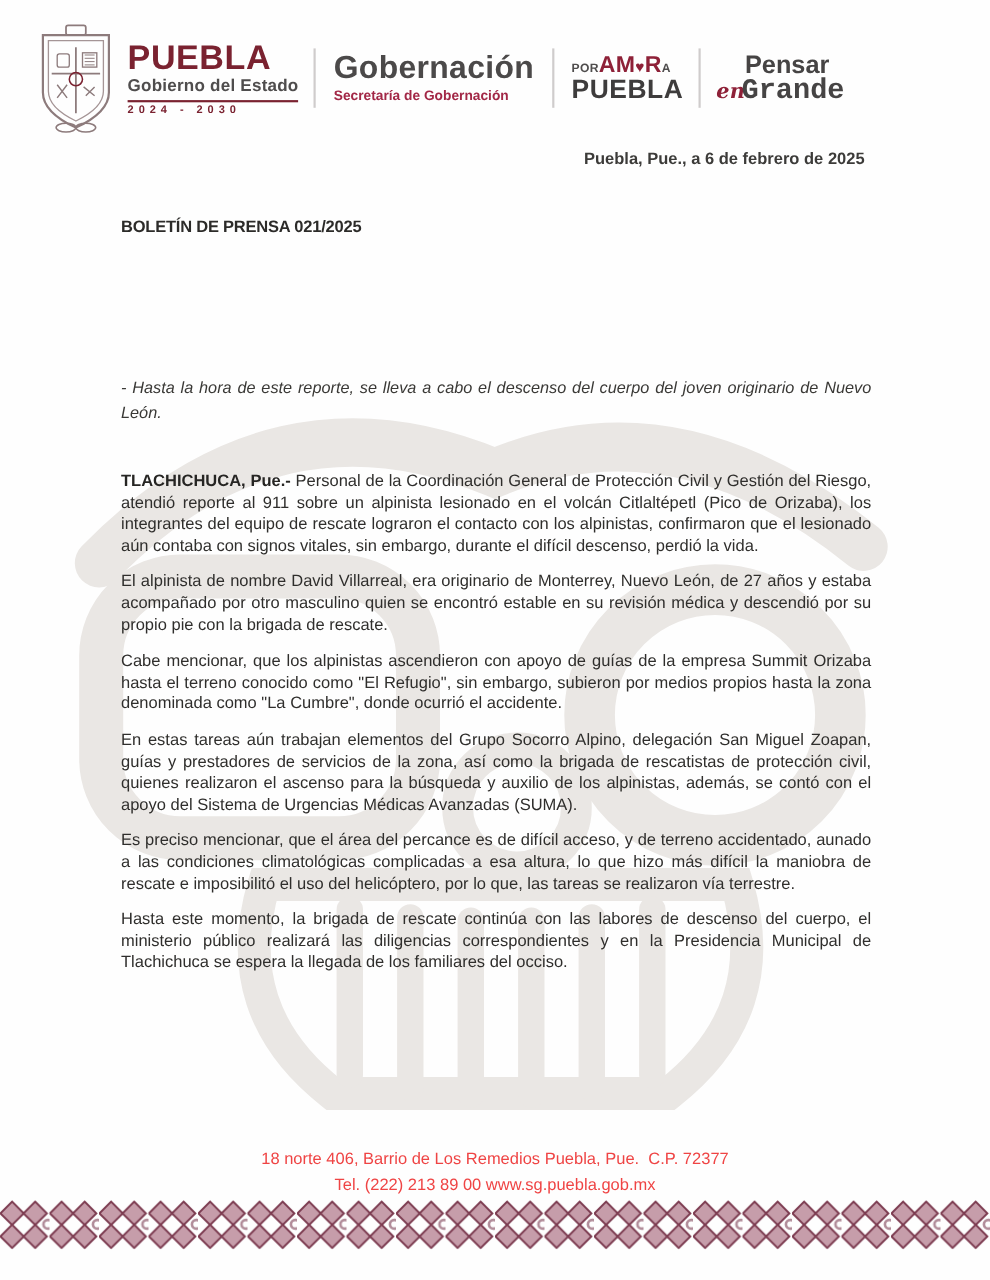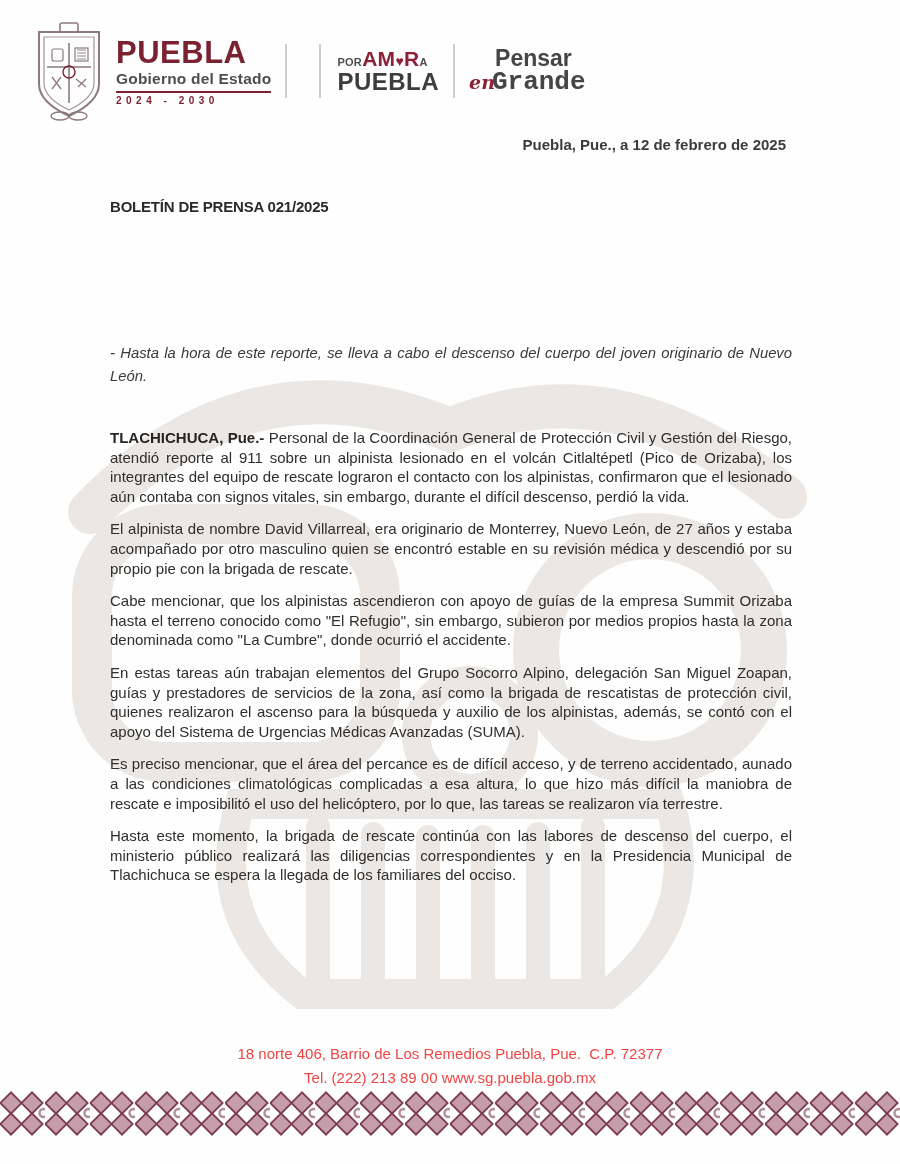--- a/index.html
+++ b/index.html
@@ -89,41 +89,45 @@
     </svg>
 
     <div class="puebla-text">
       <div class="puebla-title">PUEBLA</div>
       <div class="puebla-sub">Gobierno del Estado</div>
       <div class="puebla-period">2024 - 2030</div>
     </div>
 
     <div class="vdiv d1"></div>
 
+    <div class="gob-text">
+      <div class="gob-title">Gobernación</div>
+      <div class="gob-sub">Secretaría de Gobernación</div>
+    </div>
 
     <div class="vdiv d2"></div>
 
     <div class="amor">
       <div class="amor-l1">
         <span>POR</span><span class="amor-big">AM</span><span class="amor-heart">♥</span><span class="amor-big">R</span><span>A</span>
       </div>
       <div class="amor-l2">PUEBLA</div>
     </div>
 
     <div class="vdiv d3"></div>
 
     <div class="pensar">
       <div class="pensar-l1">Pensar</div>
       <div>
         <span class="pensar-en">en</span><span class="pensar-l2">Grande</span>
       </div>
     </div>
   </div>
 
-  <div class="dateline">Puebla, Pue., a 12 de febrero de 2025</div>
+  <div class="dateline">Puebla, Pue., a 6 de febrero de 2025</div>
 
   <div class="bulletin">BOLETÍN DE PRENSA 021/2025</div>
 
 
   <div class="lead">- Hasta la hora de este reporte, se lleva a cabo el descenso del cuerpo del joven originario de Nuevo León.</div>
 
   <div class="body">
     <p><b>TLACHICHUCA, Pue.-</b><span> Personal de la Coordinación General de Protección Civil y Gestión del Riesgo, atendió reporte al 911 sobre un alpinista lesionado en el volcán Citlaltépetl (Pico de Orizaba), los integrantes del equipo de rescate lograron el contacto con los alpinistas, confirmaron que el lesionado aún contaba con signos vitales, sin embargo, durante el difícil descenso, perdió la vida.</span></p>
     <p><b></b><span>El alpinista de nombre David Villarreal, era originario de Monterrey, Nuevo León, de 27 años y estaba acompañado por otro masculino quien se encontró estable en su revisión médica y descendió por su propio pie con la brigada de rescate.</span></p>
     <p><b></b><span>Cabe mencionar, que los alpinistas ascendieron con apoyo de guías de la empresa Summit Orizaba hasta el terreno conocido como "El Refugio", sin embargo, subieron por medios propios hasta la zona denominada como "La Cumbre", donde ocurrió el accidente.</span></p>

